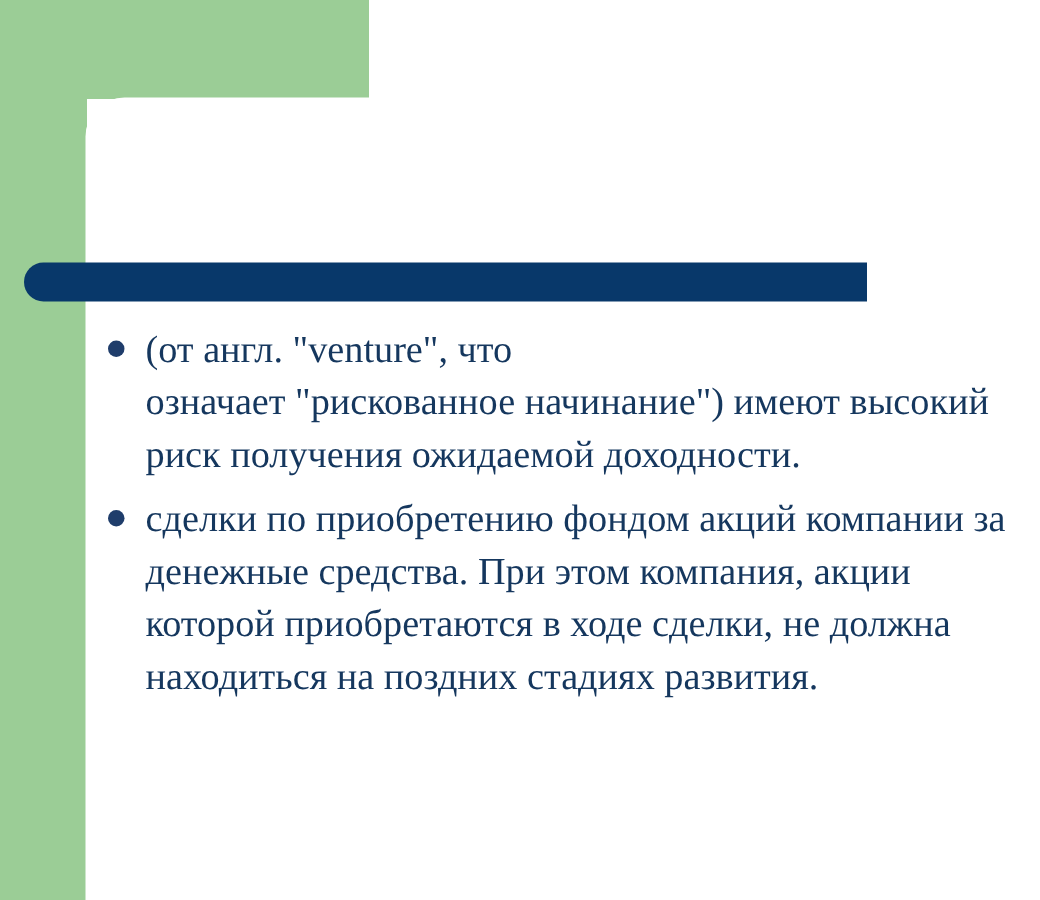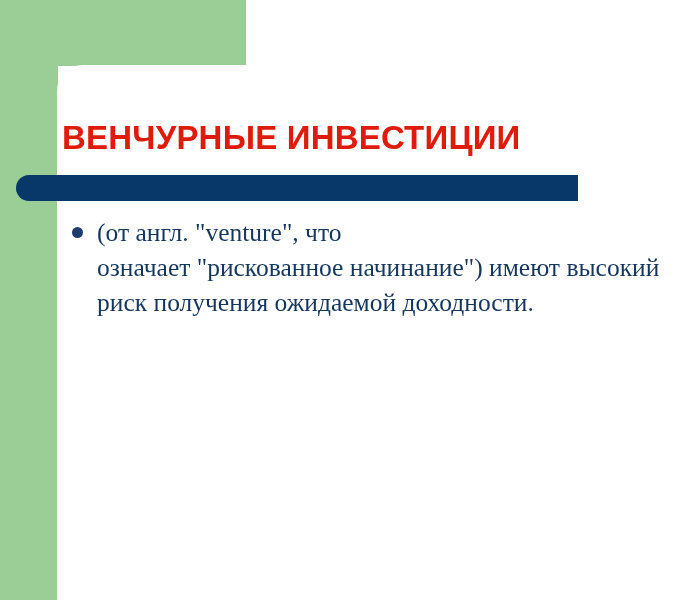--- a/index.html
+++ b/index.html
@@ -107,25 +107,28 @@
 </style>
 </head>
 <body>
 
 <div id="slide">
 
   <div class="green-top-block"></div>
   <div class="green-left-strip"></div>
   <div class="content-panel"></div>
 
-  <h1 class="title">ВЕНЧУРНЫЕ ИНВЕСТИЦИИ</h1>
 
   <div class="title-bar"></div>
 
   <ul class="bullets">
     <li class="bullet">
       <span class="dot"></span>
       <span class="txt">(от англ. "venture", что
 означает "рискованное начинание") имеют высокий риск получения ожидаемой доходности.</span>
     </li>
+    <li class="bullet">
+      <span class="dot"></span>
+      <span class="txt">сделки по приобретению фондом акций компании за денежные средства. При этом компания, акции которой приобретаются в ходе сделки, не должна находиться на поздних стадиях развития.</span>
+    </li>
   </ul>
 
 </div>
 
 </body></html>

